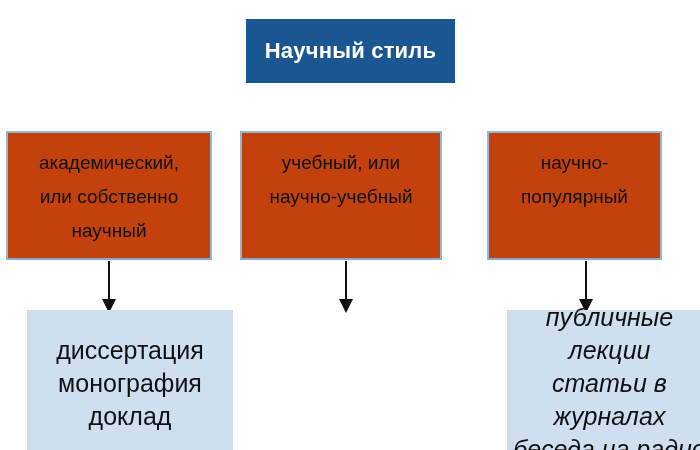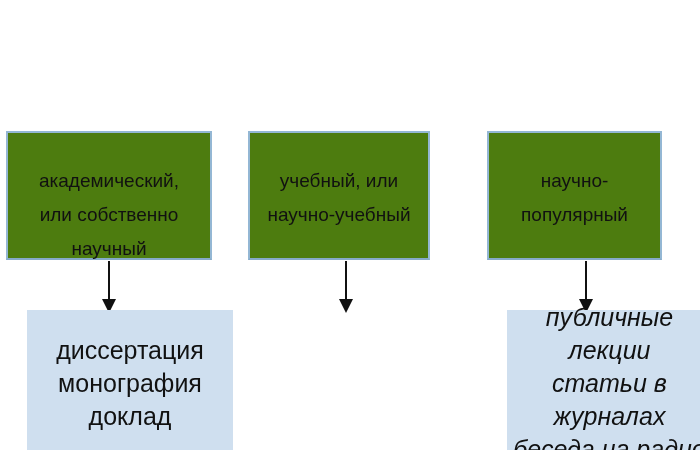--- a/index.html
+++ b/index.html
@@ -19,31 +19,31 @@
     background: #1a5792;
     color: #ffffff;
     display: flex; align-items: center; justify-content: center;
     font-weight: bold; font-size: 22px;
     letter-spacing: 0.2px;
   }
 
   
   .type-box {
     position: absolute; top: 131px; height: 129px;
-    background: #4d7c0f;
+    background: #c2410c;
     border: 2px solid #94b7d4;
     border-bottom-color: #86aac9;
     box-sizing: border-box;
     text-align: center;
     font-size: 19px; line-height: 34px;
-    padding-top: 31px;
+    padding-top: 13px;
     white-space: pre-line;
   }
   .type-box.c0 { left: 6px;   width: 206px; }
-  .type-box.c1 { left: 248px; width: 182px; text-align: center; }
+  .type-box.c1 { left: 240px; width: 202px; text-align: center; }
   .type-box.c2 { left: 487px; width: 175px; }
 
   
   .genre-box {
     position: absolute; top: 310px; height: 146px;
     background: #cfdfef;
     box-sizing: border-box;
     display: flex; align-items: center; justify-content: center;
     text-align: center;
     font-size: 25px; line-height: 33px; margin-left: 20px;
@@ -67,20 +67,23 @@
   }
   .arrow.a0 { left: 102px; }
   .arrow.a1 { left: 339px; }
   .arrow.a2 { left: 579px; }
 </style>
 </head>
 <body>
 
 <div class="canvas">
 
+  <div class="root-box">
+    <span>Научный стиль</span>
+  </div>
 
   <div class="type-box c0">академический,
 или собственно
 научный</div>
   <div class="type-box c1">учебный, или
 научно-учебный</div>
   <div class="type-box c2">научно-популярный</div>
 
   <div class="arrow a0">
     <div class="shaft"></div>

